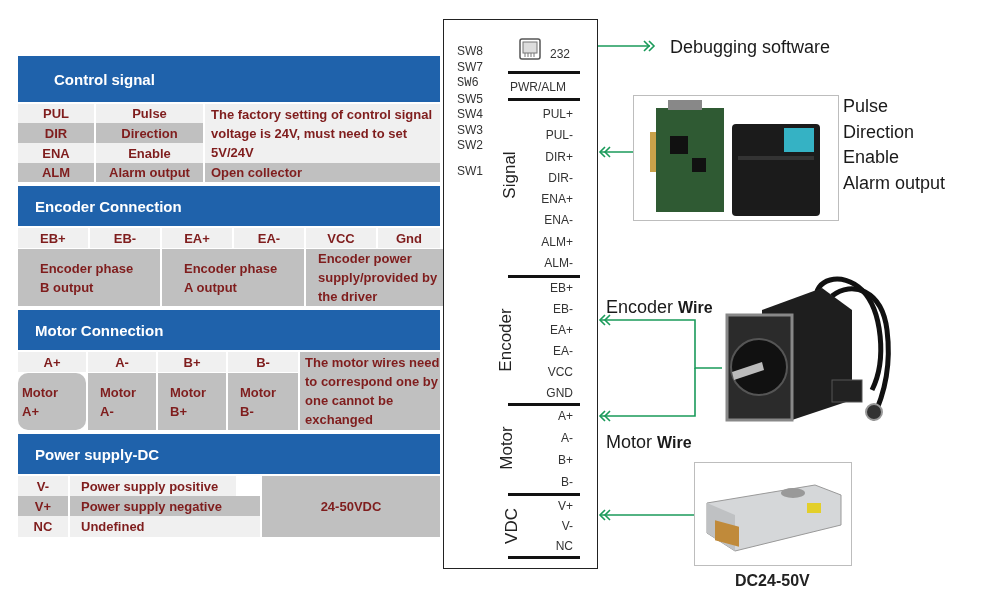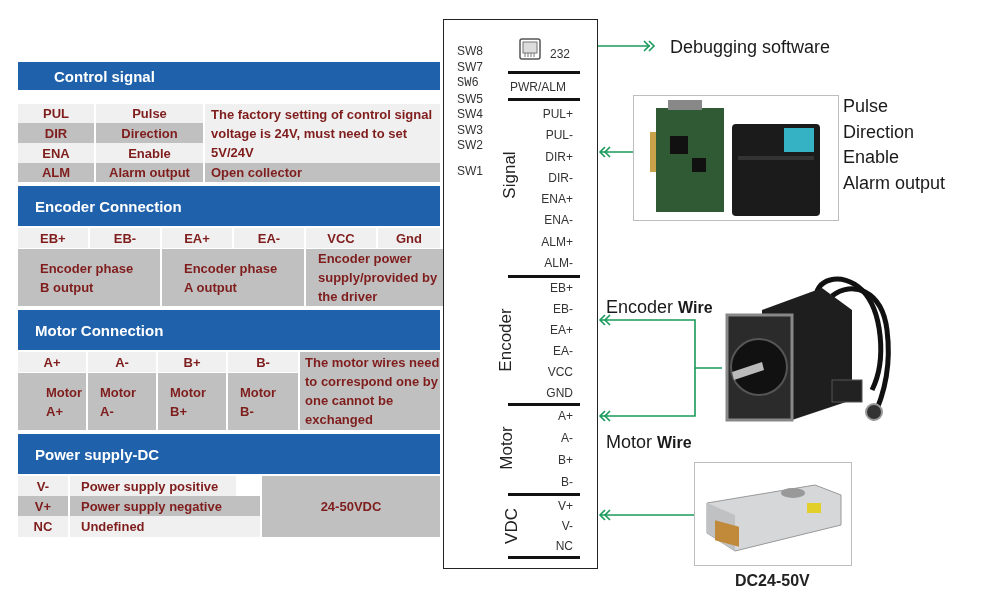--- a/index.html
+++ b/index.html
@@ -24,21 +24,21 @@
   .bar { position: absolute; left: 64px; width: 72px; height: 3px; background: #111; }
   .grp { position: absolute; font-size: 17px; color: #222; transform: rotate(-90deg); transform-origin: center; white-space: nowrap; }
 
   .green { stroke: #1a9a5a; stroke-width: 1.6; fill: none; }
   .lbl { position: absolute; font-size: 18px; color: #1a1a1a; }
   .photo { position: absolute; border: 1px solid #bdbdbd; background: #fff; }
 </style>
 </head>
 <body>
 
-<div class="sec-head" style="top:62px;height:28px;padding-left:36px;">
+<div class="sec-head" style="top:56px;height:46px;padding-left:36px;">
   <span>Control signal</span>
 </div>
 <div class="cell c lt" style="left:18px;top:104px;width:76px;height:19px;">PUL</div>
 <div class="cell c lt" style="left:96px;top:104px;width:107px;height:19px;">Pulse</div>
 <div class="cell c dk" style="left:18px;top:123px;width:76px;height:20px;">DIR</div>
 <div class="cell c dk" style="left:96px;top:123px;width:107px;height:20px;">Direction</div>
 <div class="cell c lt" style="left:18px;top:143px;width:76px;height:20px;">ENA</div>
 <div class="cell c lt" style="left:96px;top:143px;width:107px;height:20px;">Enable</div>
 <div class="cell c dk" style="left:18px;top:163px;width:76px;height:19px;">ALM</div>
 <div class="cell c dk" style="left:96px;top:163px;width:107px;height:19px;">Alarm output</div>
@@ -58,21 +58,21 @@
 <div class="cell l dk multiline" style="left:162px;top:249px;width:142px;height:57px;padding-left:22px;padding-right:20px;">Encoder phase A output</div>
 <div class="cell l dk multiline" style="left:306px;top:249px;width:140px;height:57px;padding-left:12px;">Encoder power supply/provided by the driver</div>
 
 <div class="sec-head" style="top:310px;height:40px;">
   <span>Motor Connection</span>
 </div>
 <div class="cell c lt" style="left:18px;top:352px;width:68px;height:20px;">A+</div>
 <div class="cell c lt" style="left:88px;top:352px;width:68px;height:20px;">A-</div>
 <div class="cell c lt" style="left:158px;top:352px;width:68px;height:20px;">B+</div>
 <div class="cell c lt" style="left:228px;top:352px;width:70px;height:20px;">B-</div>
-<div class="cell l dk multiline" style="left:18px;top:373px;width:68px;height:57px;padding-left:28px;padding-right:8px;">Motor A+</div>
+<div class="cell l dk multiline" style="left:18px;top:373px;width:68px;height:57px;padding-left:4px;padding-right:8px;border-radius:10px;">Motor A+</div>
 <div class="cell l dk multiline" style="left:88px;top:373px;width:68px;height:57px;padding-left:12px;padding-right:8px;">Motor A-</div>
 <div class="cell l dk multiline" style="left:158px;top:373px;width:68px;height:57px;padding-left:12px;padding-right:3px;">Motor B+</div>
 <div class="cell l dk multiline" style="left:228px;top:373px;width:70px;height:57px;padding-left:12px;padding-right:10px;">Motor B-</div>
 <div class="cell l dk multiline" style="left:300px;top:352px;width:140px;height:78px;padding-left:5px;">The motor wires need to correspond one by one cannot be exchanged</div>
 
 <div class="sec-head" style="top:434px;height:40px;">
   <span>Power supply-DC</span>
 </div>
 <div class="cell c lt" style="left:18px;top:476px;width:50px;height:20px;">V-</div>
 <div class="cell l lt" style="left:70px;top:476px;width:166px;height:20px;padding-left:11px;font-size:13px;">Power supply positive</div>

